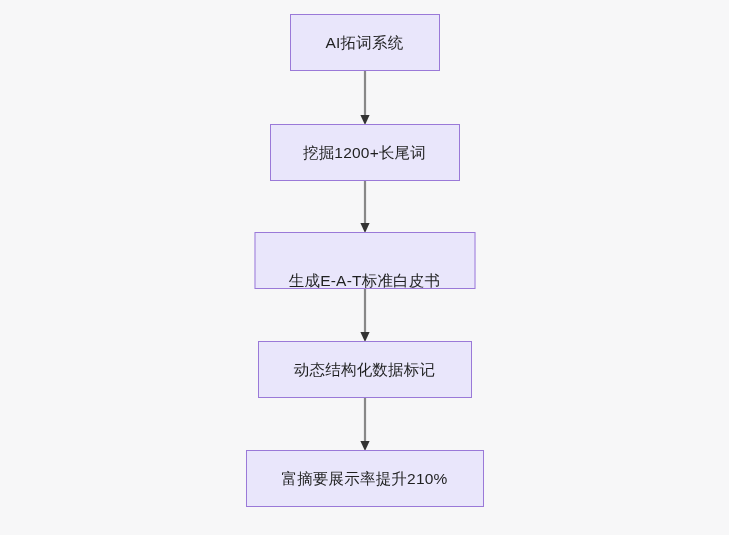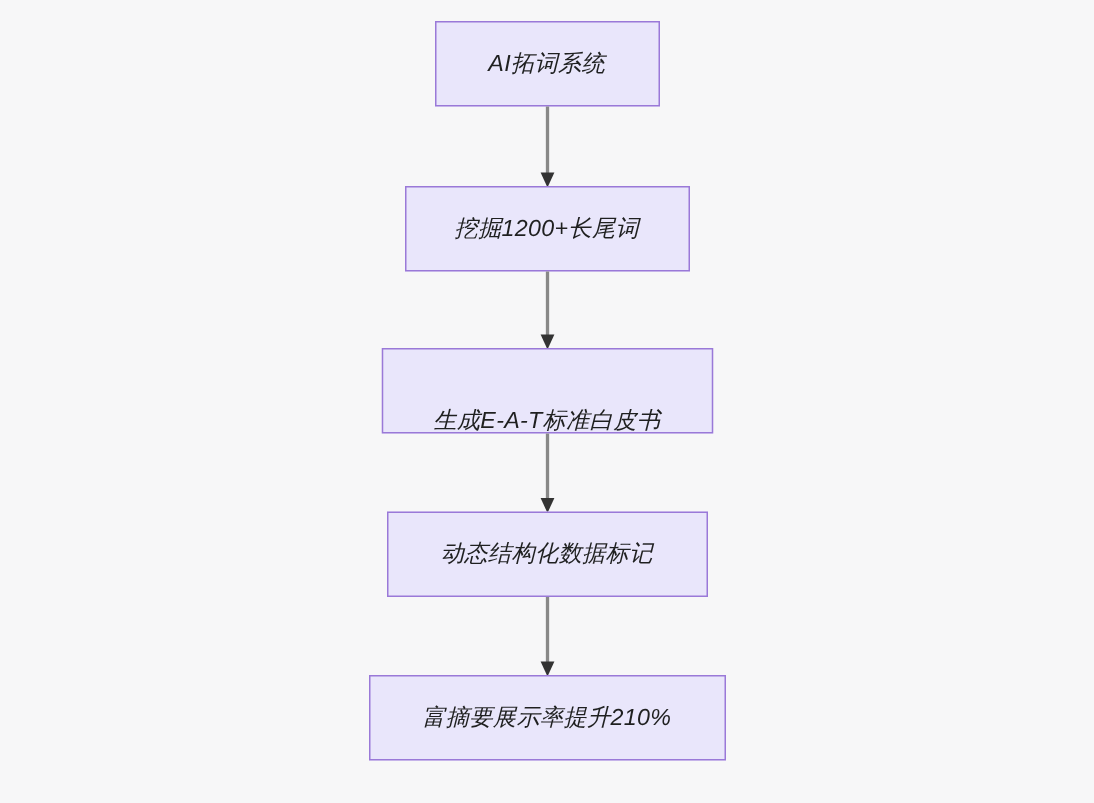--- a/index.html
+++ b/index.html
@@ -30,21 +30,20 @@
     display: flex;
     align-items: center;
     justify-content: center;
   }
   .node-label {
     font-size: 15.5px;
     color: #1f2020;
     line-height: 1;
     letter-spacing: 0.2px;
     white-space: nowrap;
-    font-style: italic;
   }
   .edge {
     position: absolute;
     left: 50%;
     transform: translateX(-50%);
     width: 14px;
   }
   .edge svg {
     display: block;
     overflow: visible;

